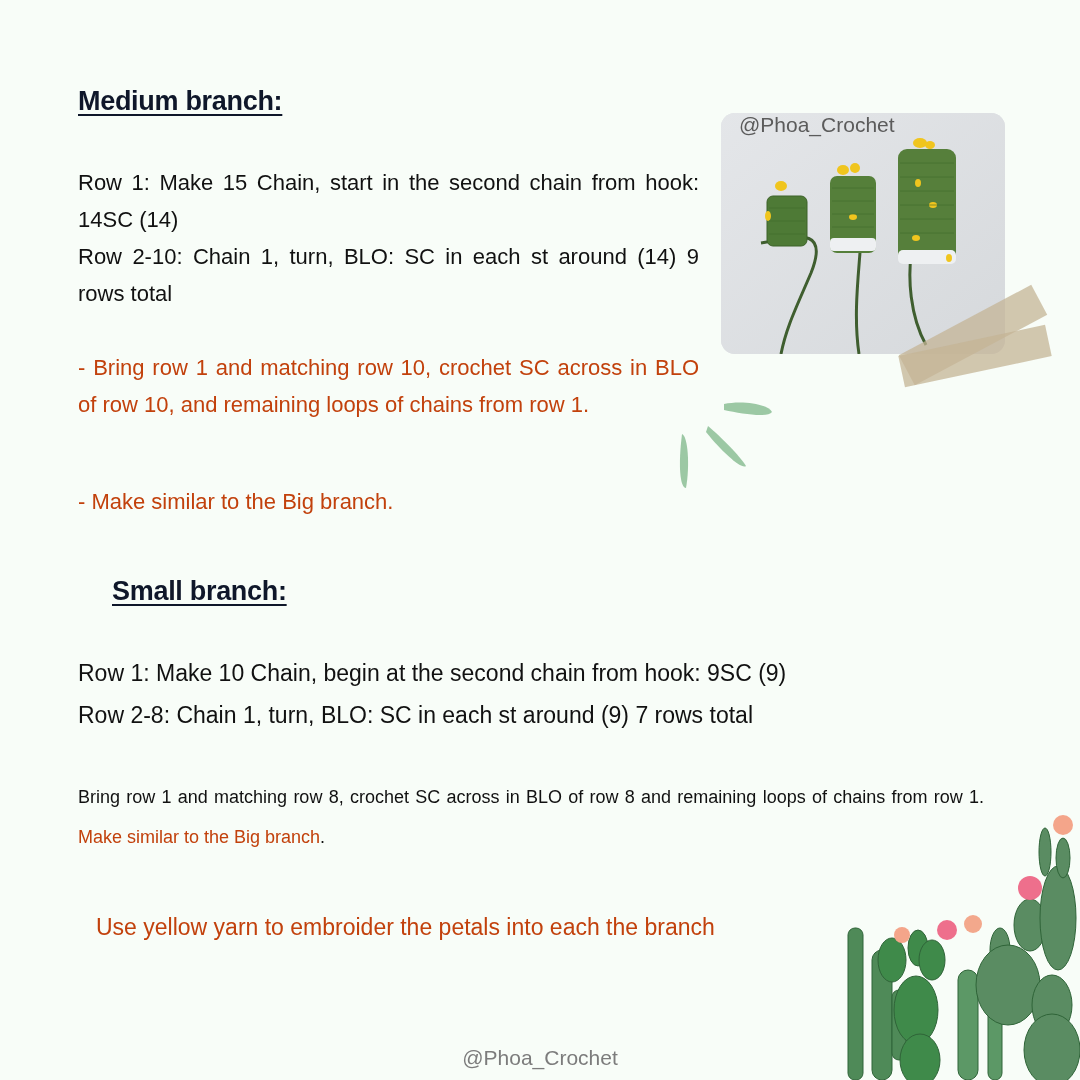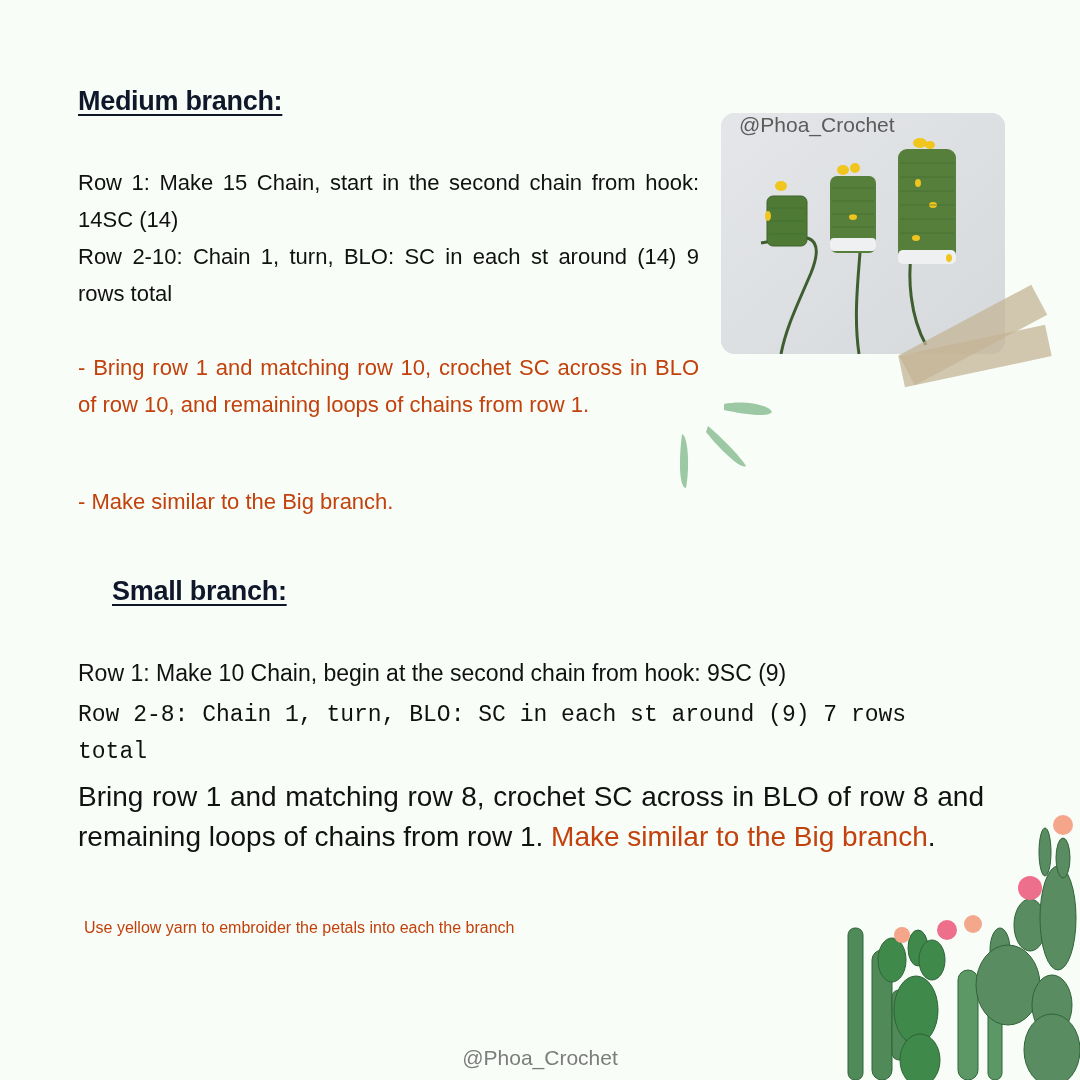--- a/index.html
+++ b/index.html
@@ -124,28 +124,28 @@
 
 <svg width="110" height="100" style="position:absolute; left:672px; top:396px;" viewBox="0 0 110 100">
   <path d="M52 8 C 70 4, 96 8, 100 16 C 96 22, 70 18, 52 14 Z" fill="#9cc8a4"></path>
   <path d="M36 30 C 48 40, 68 60, 74 70 C 70 74, 50 56, 34 36 Z" fill="#9cc8a4"></path>
   <path d="M10 38 C 16 40, 18 70, 14 92 C 8 92, 6 70, 10 38 Z" fill="#9cc8a4"></path>
 </svg>
 
 <div class="heading" style="left:78px; top:576px;margin-left:34px;">Small branch:</div>
 
 <div class="para" style="left:78px; top:655px; width:900px; font-size:23px;">Row 1: Make 10 Chain, begin at the second chain from hook: 9SC (9)</div>
-<div class="para" style="left:78px; top:697px; width:900px; font-size:23px;font-family:Liberation Mono, monospace;">Row 2-8: Chain 1, turn, BLO: SC in each st around (9) 7 rows total</div>
+<div class="para" style="left:78px; top:697px; width:900px; font-size:23px;">Row 2-8: Chain 1, turn, BLO: SC in each st around (9) 7 rows total</div>
 
-<div class="para justify" style="left:78px; top:777px; width:906px; font-size:28px; line-height:40px;">
+<div class="para justify" style="left:78px; top:777px; width:906px; font-size:18px; line-height:40px;">
   <span>Bring row 1 and matching row 8, crochet SC across in BLO of row 8 and remaining loops of chains from row 1.</span>
   <span class="red">Make similar to the Big branch</span><span>.</span>
 </div>
 
-<div class="para red" style="left:84px; top:909px; width:740px; font-size:16px;">Use yellow yarn to embroider the petals into each the branch</div>
+<div class="para red" style="left:96px; top:909px; width:740px; font-size:23px;">Use yellow yarn to embroider the petals into each the branch</div>
 
 <svg width="240" height="270" style="position:absolute; left:840px; top:810px;" viewBox="0 0 240 270">
   <g fill="#4f8a58" stroke="#2f6438" stroke-width="1">
 
     <rect x="8" y="118" width="15" height="152" rx="7"></rect>
     <rect x="32" y="140" width="20" height="130" rx="10"></rect>
     <rect x="52" y="180" width="14" height="70" rx="7"></rect>
 
     <ellipse cx="52" cy="150" rx="14" ry="22" fill="#3f8a4a"></ellipse>
     <ellipse cx="78" cy="138" rx="10" ry="18" fill="#3f8a4a"></ellipse>

